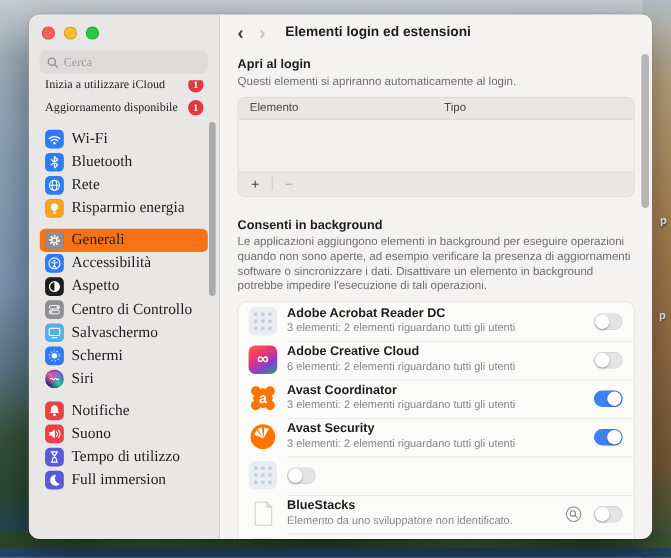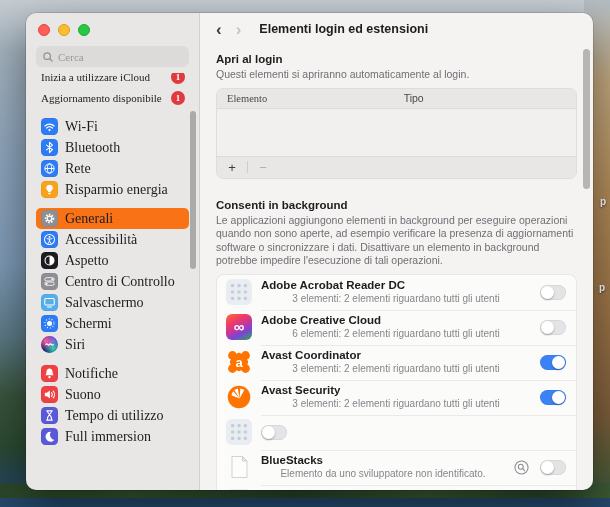--- a/index.html
+++ b/index.html
@@ -53,40 +53,40 @@
   .nav-chevron { font-size:17px; font-weight:bold; line-height:1; color:#3a3a3c; }
   .nav-chevron.disabled { color:#c5c5c8; }
   .main-title { font-size:12.5px; font-weight:bold; color:#1d1d1f; margin-left:4px; }
   .main-body { padding:0 16px; flex:1; }
   .sec-heading { font-size:11.5px; font-weight:bold; color:#1d1d1f; }
   .sec-desc { font-size:10.5px; line-height:13.5px; color:#6f6f74; margin-top:3px; }
 
   .login-table { margin-top:6px; border-radius:7px; overflow:hidden; border:1px solid rgba(0,0,0,.09); }
   .lt-header { height:20px; background:#e9e7e5; display:flex; align-items:center; position:relative; border-bottom:1px solid #dddbd9; }
   .lt-col { font-size:10.5px; color:#48484a; }
-  .lt-col.c1 { padding-left:10px;font-family:Liberation Serif, serif; }
+  .lt-col.c1 { padding-left:10px; }
   .lt-col.c2 { position:absolute; left:52%; }
   .lt-body { height:47px; background:#f1f0ef; }
   .lt-footer { height:22px; background:#e9e7e5; border-top:1px solid #dddbd9; display:flex; align-items:center; padding-left:8px; gap:8px; }
   .lt-btn { font-size:13px; color:#3c3c3e; width:14px; text-align:center; line-height:1; }
   .lt-btn.disabled { color:#aeaeb2; }
   .lt-sep { width:1px; height:12px; background:#cfcdcb; }
 
   .section2 { margin-top:20px; }
   .app-card { margin-top:6px; border-radius:8px; background:#fbfbfa; border:1px solid rgba(0,0,0,.08); overflow:hidden; }
   .app-row { height:35px; display:flex; align-items:center; padding:0 10px 0 9px; gap:9px; position:relative; }
   .app-row + .app-row::before { content:""; position:absolute; left:44px; right:0; top:0; height:1px; background:#ebeae8; }
   .app-icon { width:26px; height:26px; flex:0 0 auto; display:flex; align-items:center; justify-content:center; }
   .app-icon svg { width:26px; height:26px; }
   .app-icon .cc { width:26px; height:26px; border-radius:6px; display:flex; align-items:center; justify-content:center;
     background:linear-gradient(150deg,#ff6a3d 0%,#ef3b63 30%,#c3369f 52%,#7a44d8 70%,#2fa84f 100%); }
   .app-icon .cc span { color:#fff; font-size:15px; font-weight:bold; line-height:1; margin-top:-2px; }
   .app-text { flex:1; min-width:0; }
   .app-name { font-size:11.5px; font-weight:600; color:#1d1d1f; line-height:13px; }
-  .app-detail { font-size:10px; color:#86868b; line-height:12px; margin-top:1px;text-align:center; }
+  .app-detail { font-size:10px; color:#86868b; line-height:12px; margin-top:1px; }
   .info-ic { width:15px; height:15px; flex:0 0 auto; margin-right:2px; display:none; }
   .app-row.has-info .info-ic { display:block; }
   .toggle { width:26px; height:15px; border-radius:8px; background:#e4e3e6; box-shadow:inset 0 0 0 0.5px rgba(0,0,0,.1);
     position:relative; flex:0 0 auto; }
   .toggle .knob { position:absolute; top:1px; left:1px; width:13px; height:13px; border-radius:50%; background:#fff;
     box-shadow:0 1px 2px rgba(0,0,0,.3); }
   .toggle.on { background:#3b82f7; }
   .toggle.on .knob { left:auto; right:1px; }
   .main-scrollbar { position:absolute; right:3px; top:36px; width:7px; height:140px; border-radius:3.5px; background:rgba(120,120,122,.5); }
 </style>

